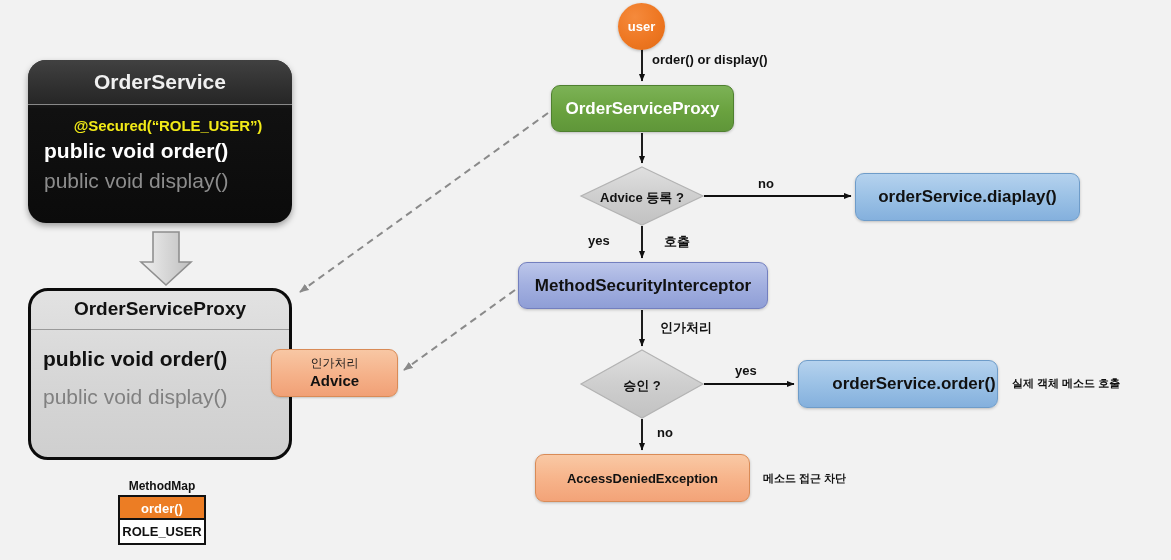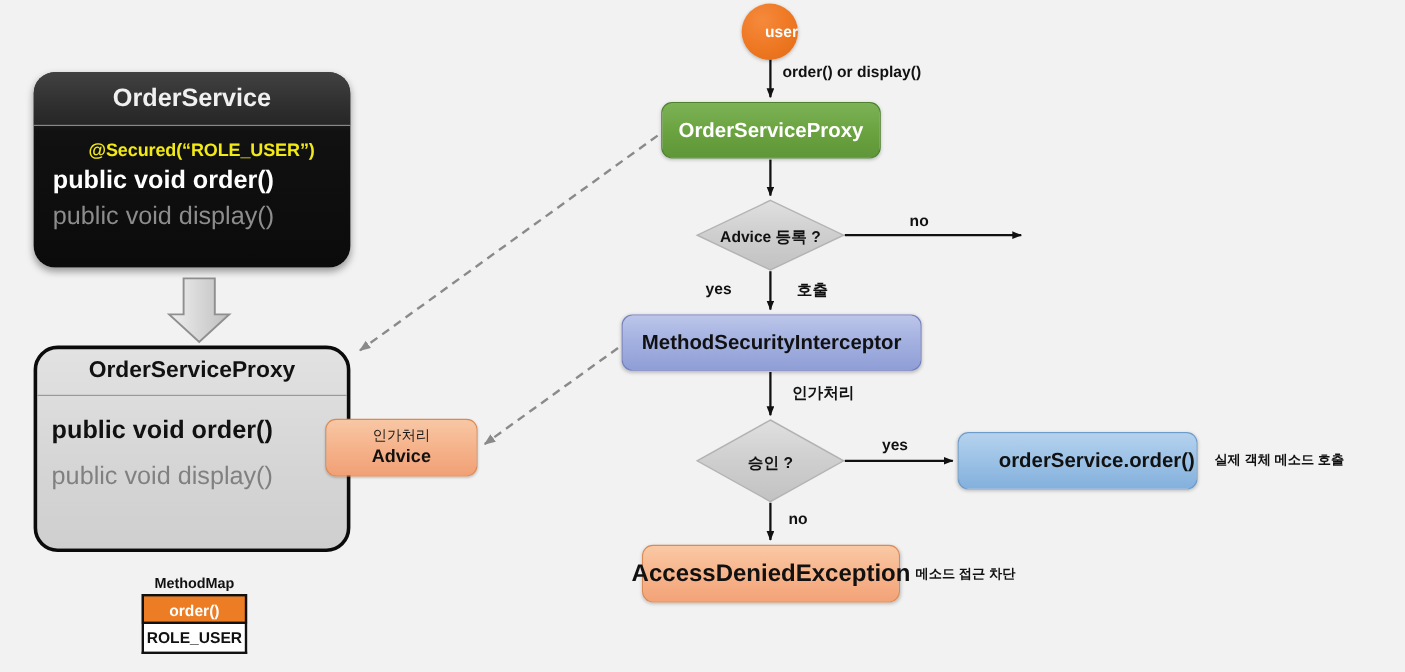--- a/index.html
+++ b/index.html
@@ -144,21 +144,21 @@
 
   
   .user-node {
     left: 618px; top: 3px;
     width: 47px; height: 47px;
     border-radius: 50%;
     background: radial-gradient(circle at 36% 30%, #f58a3c 0%, #ee7722 55%, #e06a15 100%);
     color: #ffffff;
     font-size: 13px;
     font-weight: bold;
-    text-align: right;
+    text-align: center;
     line-height: 47px;
     box-shadow: 0 1px 3px rgba(0,0,0,0.25);
   }
 
   .node {
     border-radius: 9px;
     box-sizing: border-box;
     text-align: center;
     font-weight: bold;
     color: #111111;
@@ -187,21 +187,21 @@
     border: 1px solid #737fbe;
     font-size: 17px;
   }
   .node-display { left: 855px; top: 173px; width: 225px; height: 48px; }
   .node-order   { left: 798px; top: 360px; width: 200px; height: 48px; padding-left: 32px; }
   .node-orange {
     left: 535px; top: 454px;
     width: 215px; height: 48px;
     background: linear-gradient(180deg, #f9c9a5 0%, #f7b58c 48%, #f3a378 100%);
     border: 1px solid #d98b57;
-    font-size: 20px;
+    font-size: 13px;
   }
 
   
   .edge-label {
     font-size: 13px;
     font-weight: bold;
     color: #111111;
     white-space: nowrap;
   }
   .edge-label.kr { font-weight: bold; }
@@ -306,20 +306,21 @@
   <div class="abs node node-green">OrderServiceProxy</div>
 
   <div class="abs diamond-label" style="left:582px; top:189px; width:120px;">Advice 등록 ?</div>
 
   <div class="abs edge-label" style="left:758px; top:176px;">no</div>
 
   <div class="abs edge-label" style="left:588px; top:233px;">yes</div>
 
   <div class="abs edge-label kr" style="left:664px; top:233px;">호출</div>
 
+  <div class="abs node node-blue node-display">orderService.diaplay()</div>
 
   <div class="abs node node-indigo">MethodSecurityInterceptor</div>
 
   <div class="abs edge-label kr" style="left:660px; top:319px;">인가처리</div>
 
   <div class="abs diamond-label" style="left:592px; top:377px; width:100px;">승인 ?</div>
 
   <div class="abs edge-label" style="left:735px; top:363px;">yes</div>
 
   <div class="abs edge-label" style="left:657px; top:425px;">no</div>

